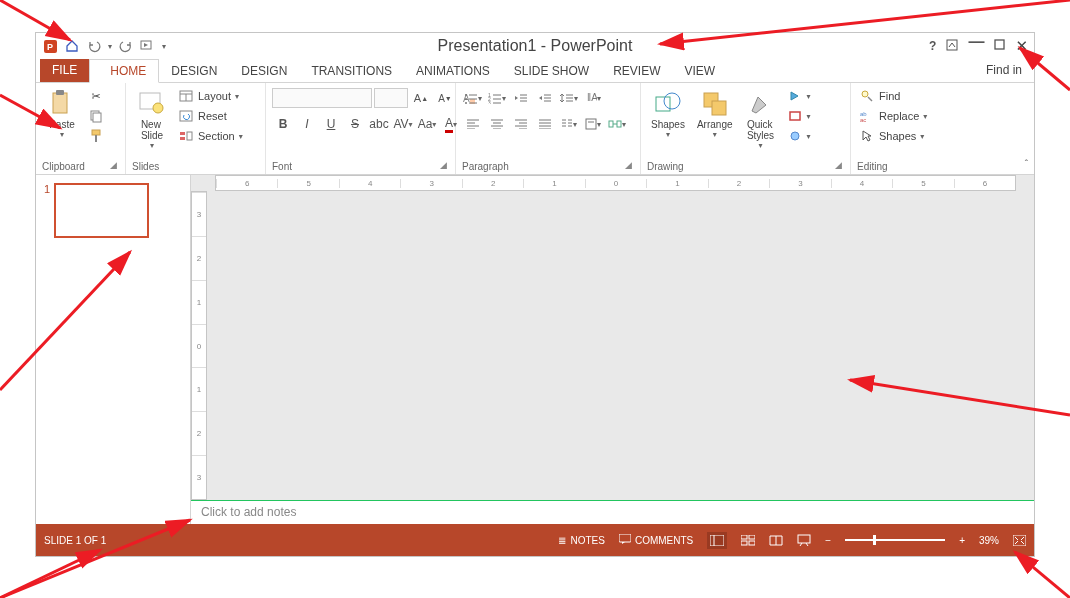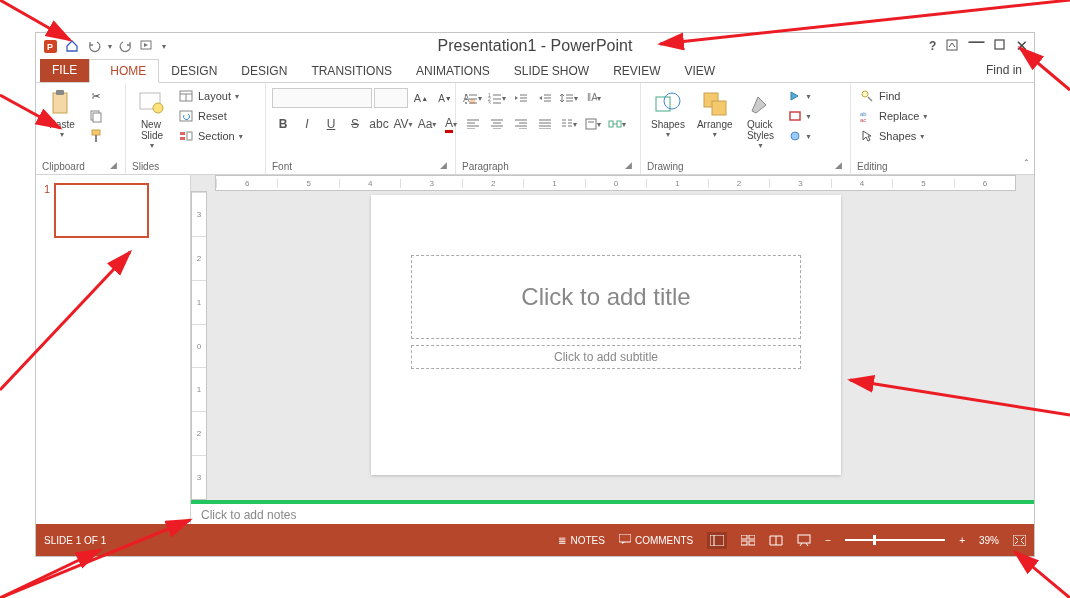--- a/index.html
+++ b/index.html
@@ -44,21 +44,21 @@
 .thumb{ width:95px; height:55px; border:2px solid #d05030; background:#fff;}
 .editor{ flex:1; position:relative; background:#e9e9e9; overflow:hidden;}
 .ruler-h{ position:absolute; top:0; left:24px; right:18px; height:16px; background:#fff; border:1px solid #c5c5c5; font-size:8px; color:#888; display:flex; align-items:center; overflow:hidden;}
 .ruler-h span{ flex:1; text-align:center; border-left:1px solid #ddd; }
 .ruler-v{ position:absolute; top:16px; left:0; bottom:0; width:16px; background:#fff; border:1px solid #c5c5c5; font-size:8px; color:#888; display:flex; flex-direction:column;}
 .ruler-v span{ flex:1; display:flex; align-items:center; justify-content:center; border-top:1px solid #ddd;}
 .canvas{ position:absolute; left:180px; top:20px; width:470px; height:280px; background:#fff; box-shadow:0 1px 3px rgba(0,0,0,.2);}
 .ph{ position:absolute; border:1px dashed #aaa; display:flex; align-items:center; justify-content:center; color:#888;}
 .ph-title{ left:40px; right:40px; top:60px; height:84px; font-size:24px;}
 .ph-sub{ left:40px; right:40px; top:150px; height:24px; font-size:12px;}
-.notes{ height:24px; background:#fff; border-top:4px solid #22c55e; font-size:12px; color:#888; padding:4px 10px;}
+.notes{ height:24px; background:#fff; border-top:1px solid #22c55e; font-size:12px; color:#888; padding:4px 10px;}
 .statusbar{ height:22px; background:#b7472a; color:#fff; display:flex; align-items:center; font-size:10px; padding:16px 8px; gap:14px;}
 .statusbar .spacer{ flex:1;}
 .statusbar .sb-btn{ display:flex; align-items:center; gap:4px; cursor:pointer;}
 .zoom-track{ width:100px; height:2px; background:#fff; position:relative;}
 .zoom-thumb{ position:absolute; left:28px; top:-4px; width:3px; height:10px; background:#fff;}
 
 
 .arrow-svg{ position:absolute; left:0; top:0; width:1070px; height:598px; pointer-events:none;}
 </style>
 </head>
@@ -498,24 +498,20 @@
           </div>
         <div class="ruler-v" id="ruler-v">
             <span>3</span>
             <span>2</span>
             <span>1</span>
             <span>0</span>
             <span>1</span>
             <span>2</span>
             <span>3</span>
           </div>
-        <div class="canvas">
-          <div class="ph ph-title">Click to add title</div>
-          <div class="ph ph-sub">Click to add subtitle</div>
-        </div>
       </div>
       <div class="notes">Click to add notes</div>
     </div>
   </div>
 
   <div class="statusbar">
     <span>SLIDE 1 OF 1</span>
     <div class="spacer"></div>
     <div class="sb-btn">
         <span>≣</span>

